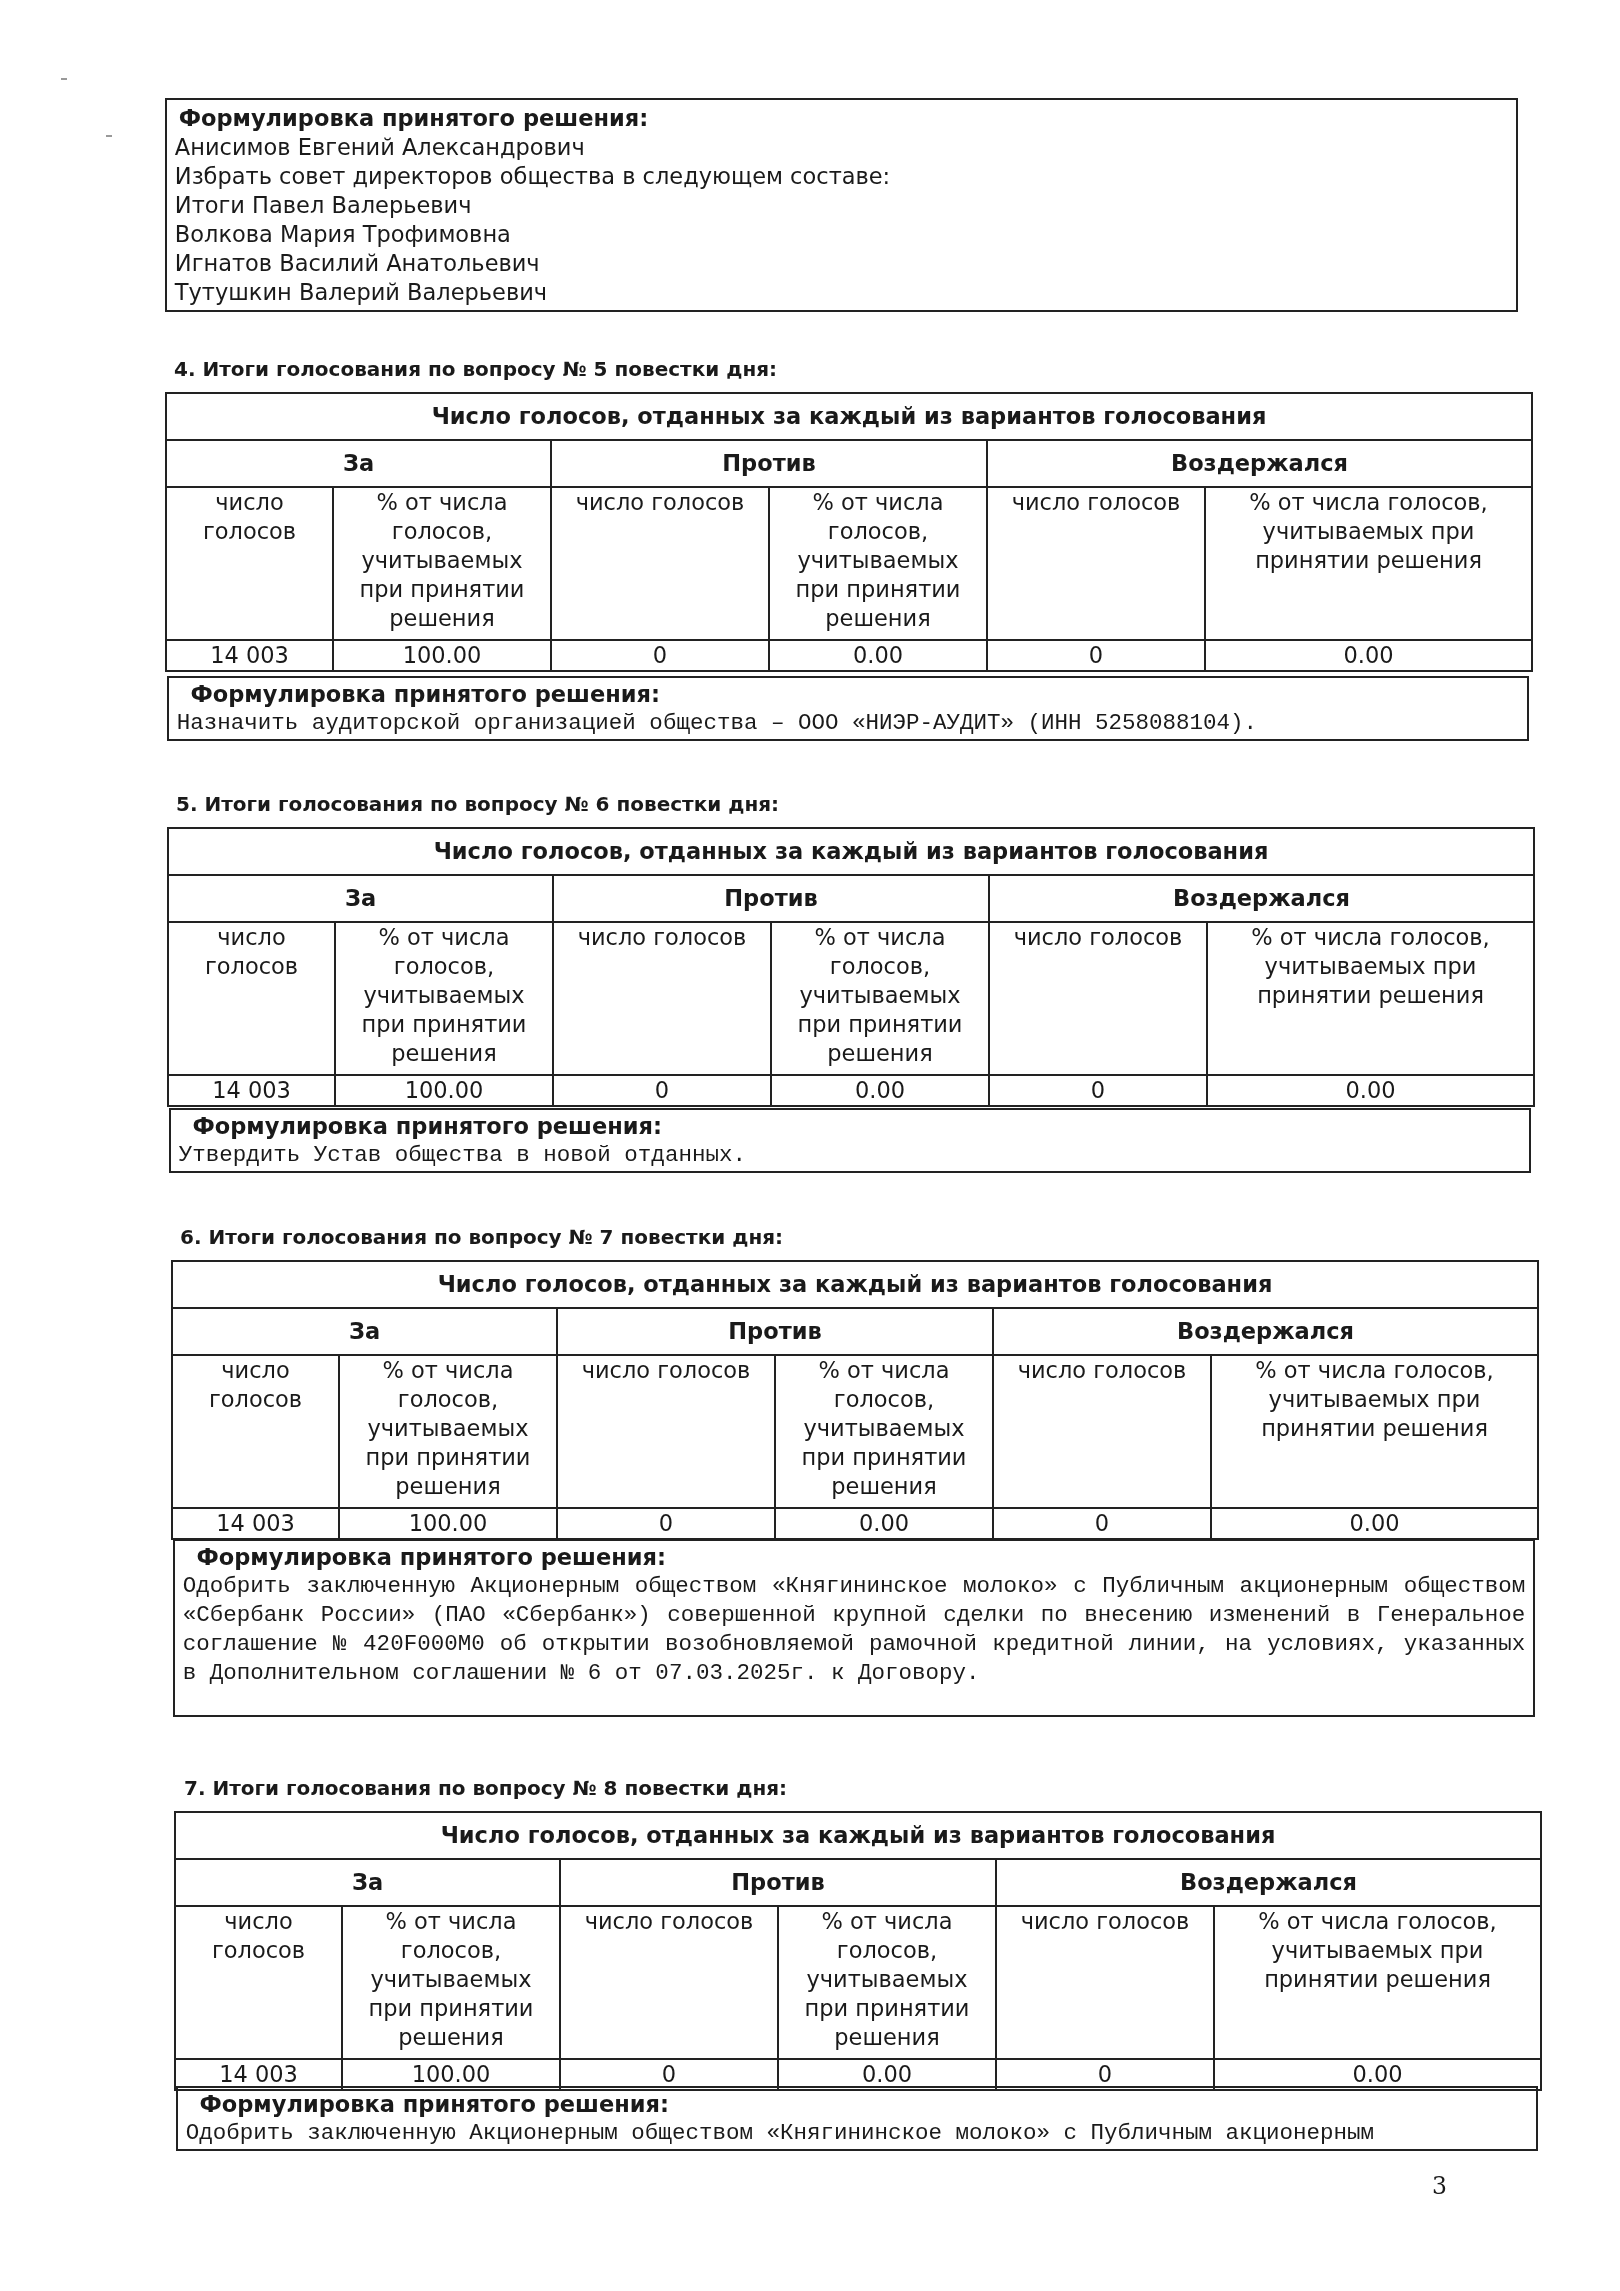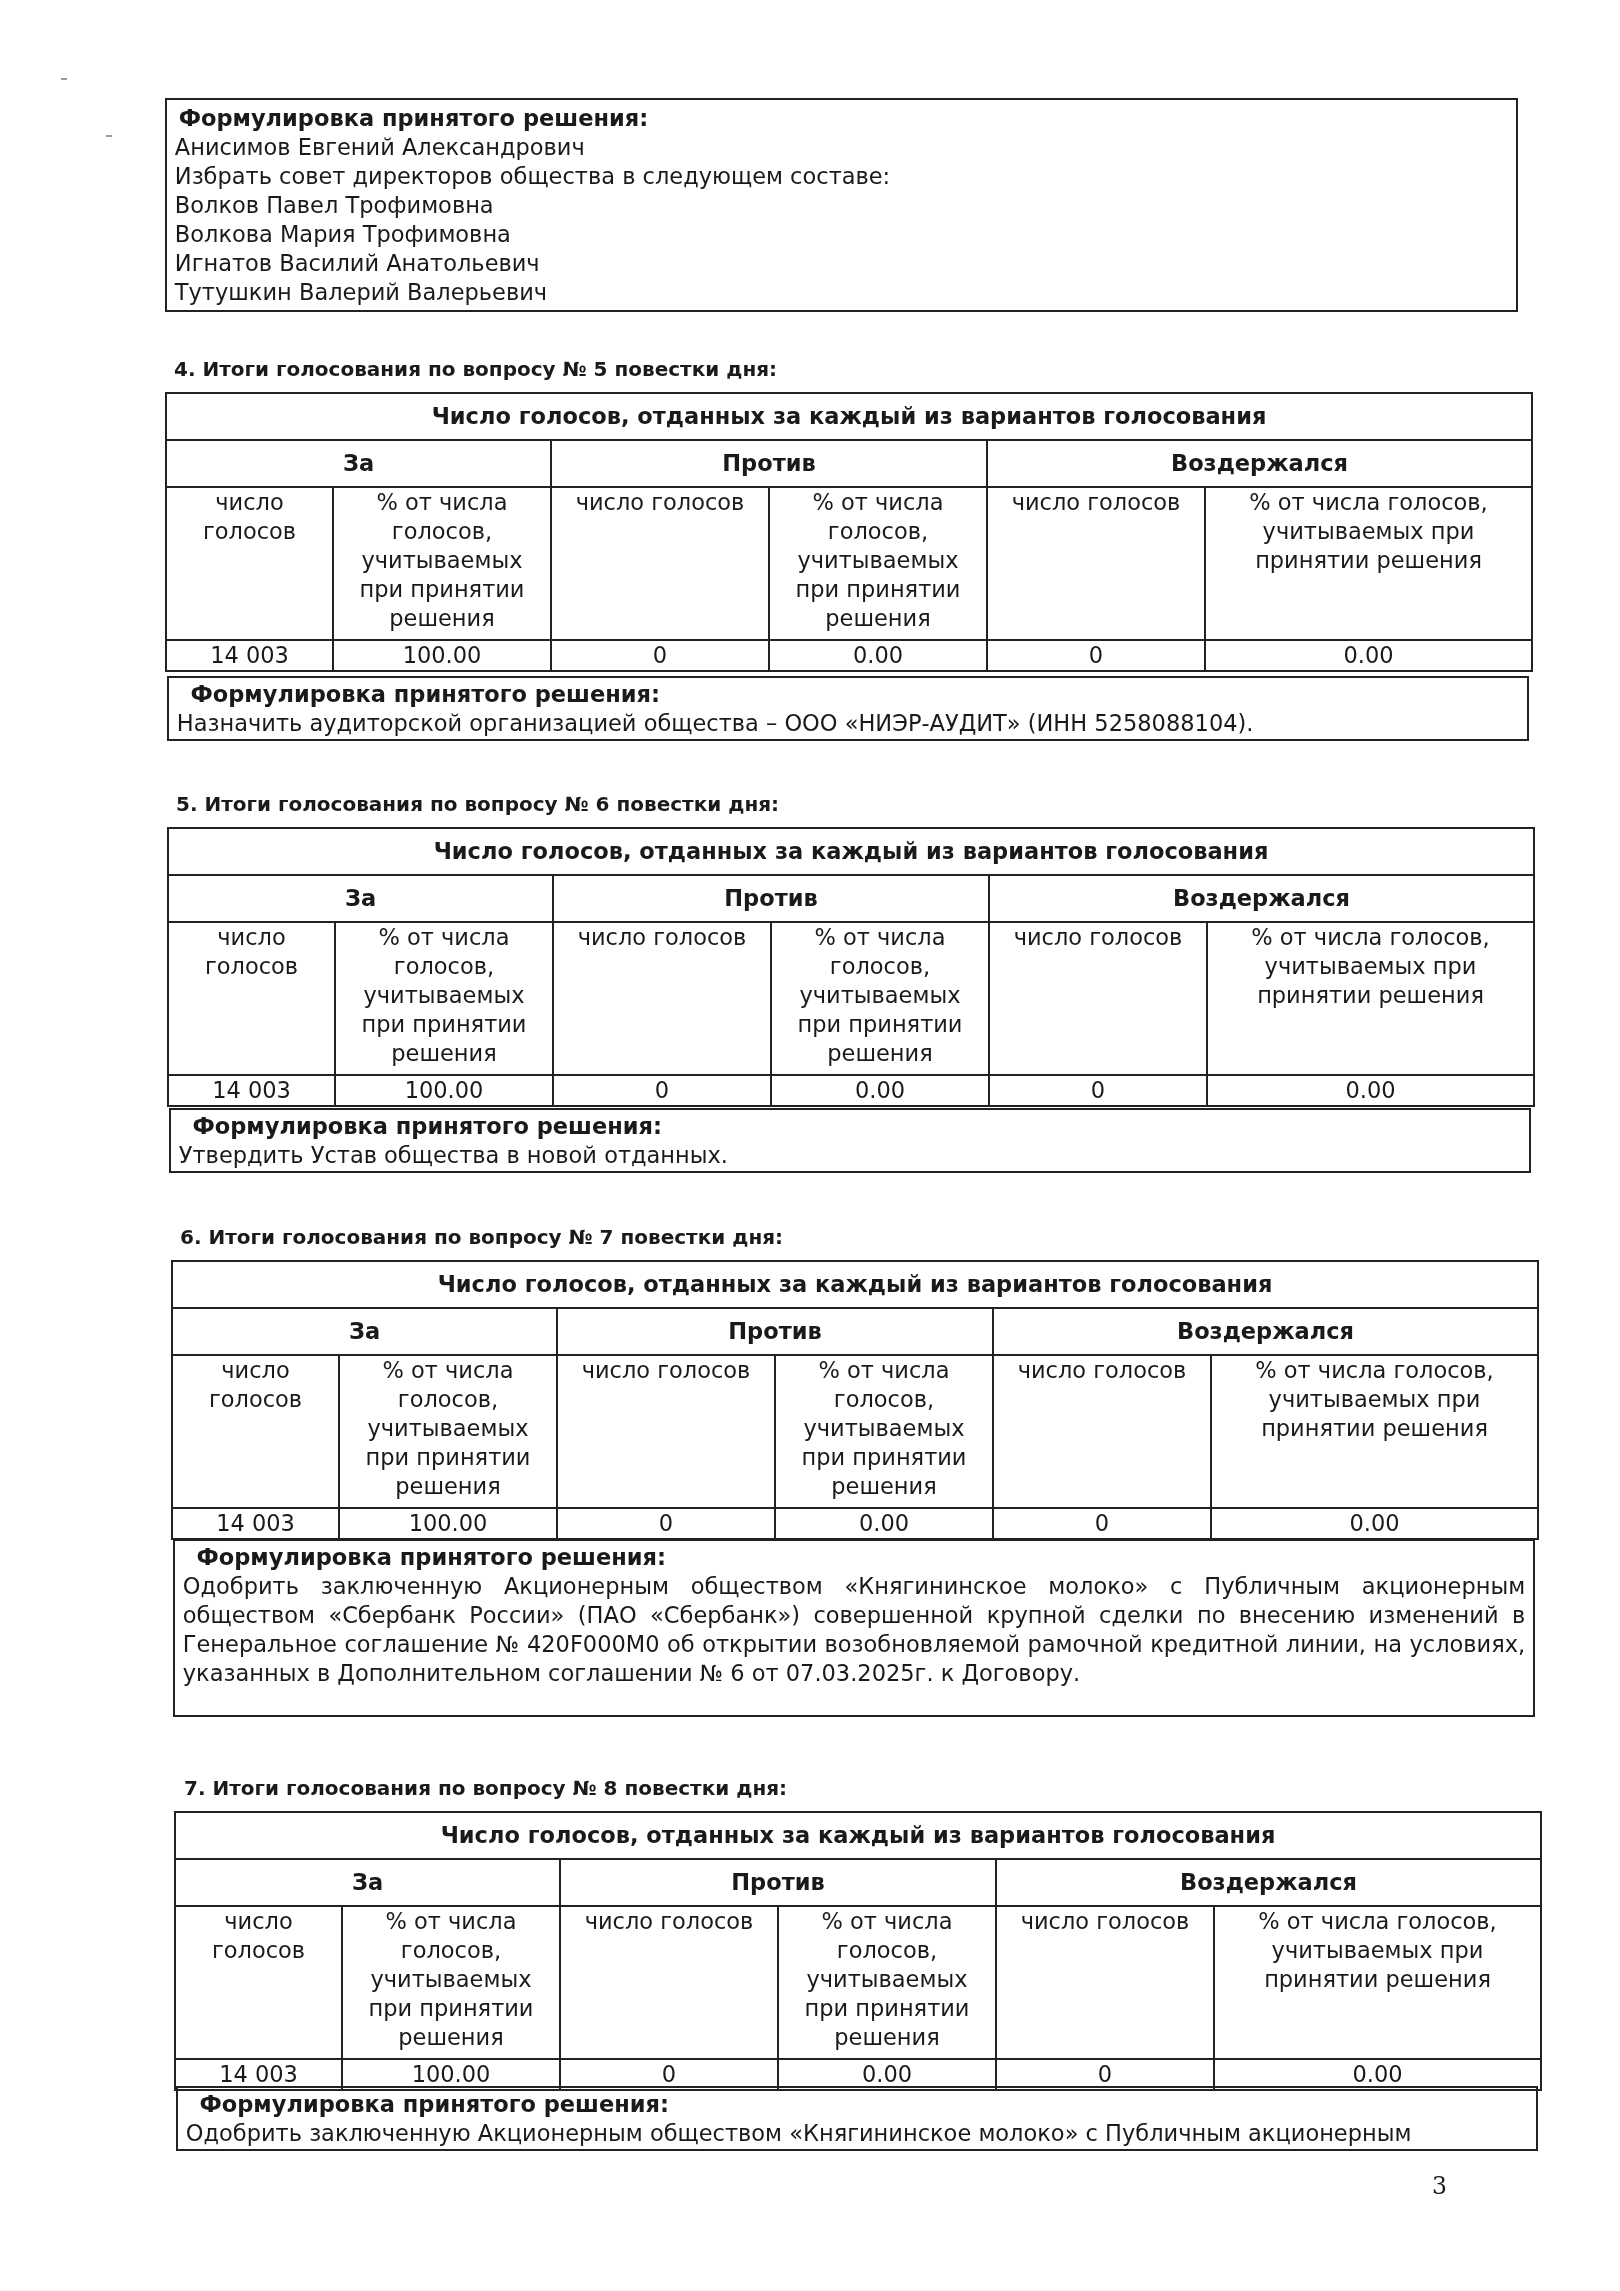--- a/index.html
+++ b/index.html
@@ -8,21 +8,21 @@
     font-family: "DejaVu Sans", "Liberation Sans", sans-serif;
     color: #1a1a1a;
   }
   .page { position: absolute; left: 0; top: 0; width: 1508px; height: 2292px; }
   .decision-box {
     position: absolute; border: 2px solid #222; box-sizing: border-box;
     padding: 3.9px 7.8px; font-size: 22.5px; line-height: 29px;
   }
   .decision-title { font-weight: bold; display: block; padding-left: 13.7px; }
   .decision-line { display: block; }
-  .decision-text { display: block; text-align: justify; }
+  .decision-text { display: block; text-align: justify; font-family: Liberation Mono, monospace; }
   .section-heading {
     position: absolute; font-weight: bold; font-size: 20px; line-height: 29px;
   }
   table.votes {
     position: absolute; border-collapse: collapse; table-layout: fixed;
     font-size: 22.5px; line-height: 29px;
   }
   table.votes td {
     border: 2px solid #222; text-align: center; vertical-align: top; padding: 0 3.9px;
   }
@@ -38,21 +38,21 @@
 
 <div class="page">
 
   <div class="scan-mark" style="left:61px;top:78px;"></div>
   <div class="scan-mark" style="left:106px;top:135px;"></div>
 
   <div class="decision-box" style="left:165px;top:98px;width:1353px;height:214px;">
     <span class="decision-title" style="padding-left:3.9px;">Формулировка принятого решения:</span>
     <span class="decision-line">Анисимов Евгений Александрович</span>
     <span class="decision-line">Избрать совет директоров общества в следующем составе:</span>
-    <span class="decision-line">Волков Павел Трофимовна</span>
+    <span class="decision-line">Итоги Павел Валерьевич</span>
     <span class="decision-line">Волкова Мария Трофимовна</span>
     <span class="decision-line">Игнатов Василий Анатольевич</span>
     <span class="decision-line">Тутушкин Валерий Валерьевич</span>
   </div>
 
   <div class="section-heading" style="left:174px;top:355px;">4. Итоги голосования по вопросу № 5 повестки дня:</div>
   <table class="votes" style="left:165px;top:392px;width:1364px;">
     <colgroup>
         <col style="width:167px">
         <col style="width:218px">

